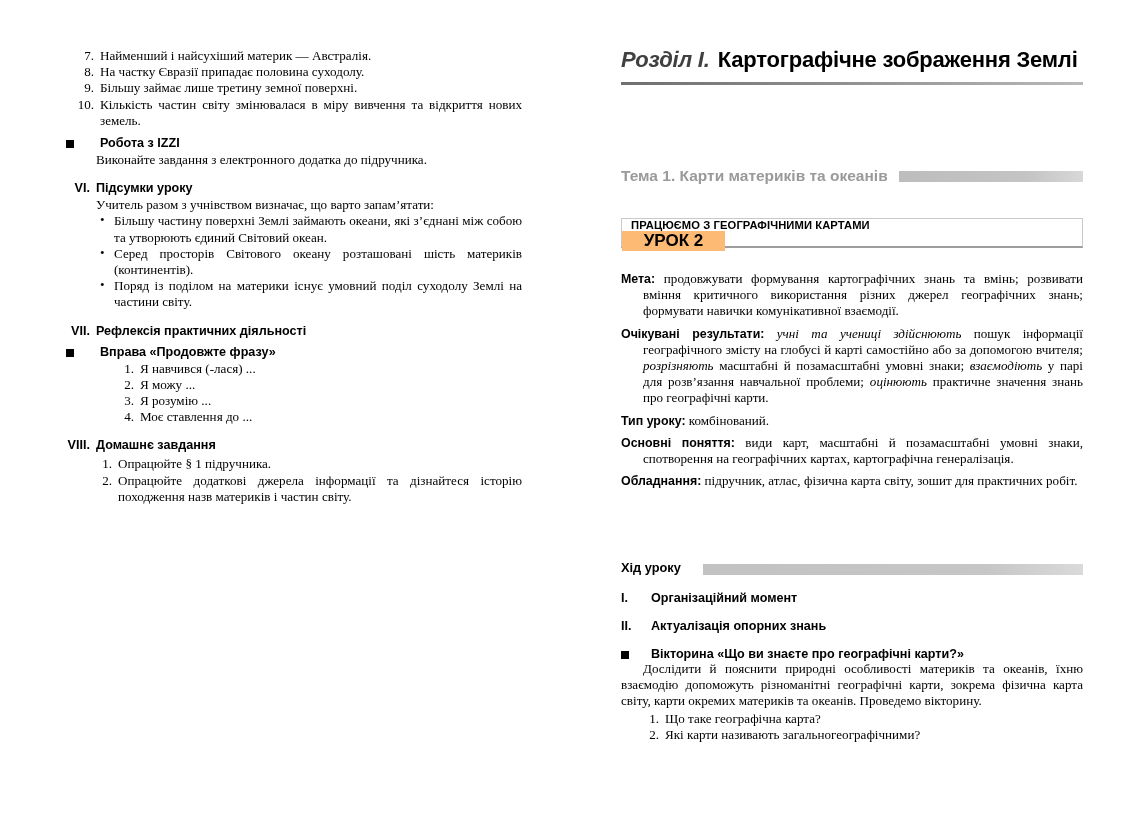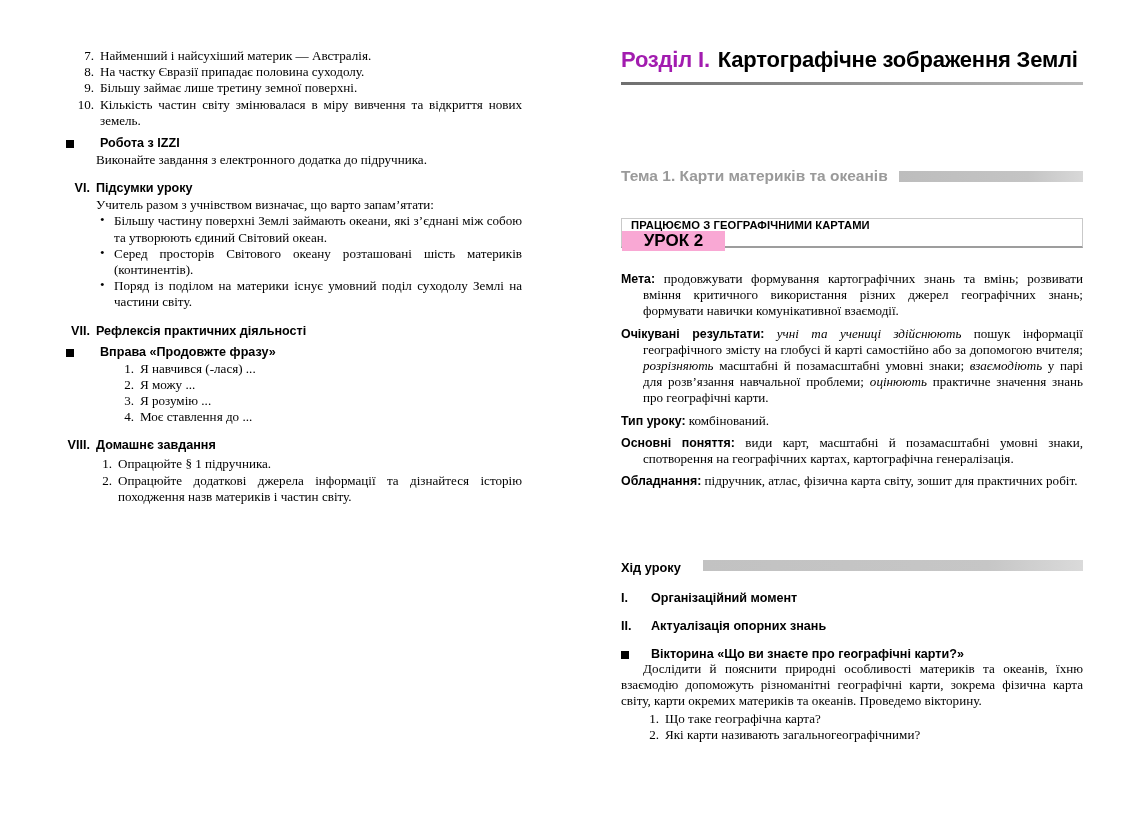--- a/index.html
+++ b/index.html
@@ -126,21 +126,21 @@
     position: absolute;
     left: 621px;
     top: 47px;
     width: 462px;
     font-family: "Liberation Sans", "DejaVu Sans", sans-serif;
     font-weight: bold;
     font-size: 22px;
     letter-spacing: -0.2px;
     white-space: nowrap;
   }
-  .chapter .ch-num { color: #a21caf; }
+  .chapter .ch-num { color: #404040; font-style: italic; }
   .chapter .ch-title { color: #000000; margin-left: 8px; }
   .chapter-rule {
     position: absolute;
     left: 621px;
     top: 82px;
     width: 462px;
     height: 3px;
     background: linear-gradient(to right, #6f6f6f 0%, #8e8e8e 45%, #b9b9b9 100%);
   }
 
@@ -187,21 +187,21 @@
     align-items: center;
     padding-left: 9px;
     font-family: "Liberation Sans", "DejaVu Sans", sans-serif;
     font-weight: bold;
     font-size: 11.2px;
     letter-spacing: 0.1px;
     color: #000;
   }
   .lesson-bar .lesson-num {
     width: 103px;
-    background: #f9a8d4;
+    background: #fdba74;
     display: flex;
     align-items: center;
     justify-content: center;
     font-family: "Liberation Sans", "DejaVu Sans", sans-serif;
     font-weight: bold;
     font-size: 17px;
     color: #000;
   }
 
   
@@ -221,21 +221,21 @@
     font-size: 12.4px;
   }
 
   
   .course {
     position: absolute;
     left: 621px;
     top: 560px;
     width: 462px;
     display: flex;
-    align-items: flex-start;
+    align-items: flex-end;
   }
   .course .course-text {
     font-family: "Liberation Sans", "DejaVu Sans", sans-serif;
     font-weight: bold;
     font-size: 12.8px;
     color: #000;
     white-space: nowrap;
   }
   .course .course-bar {
     flex: 1;

